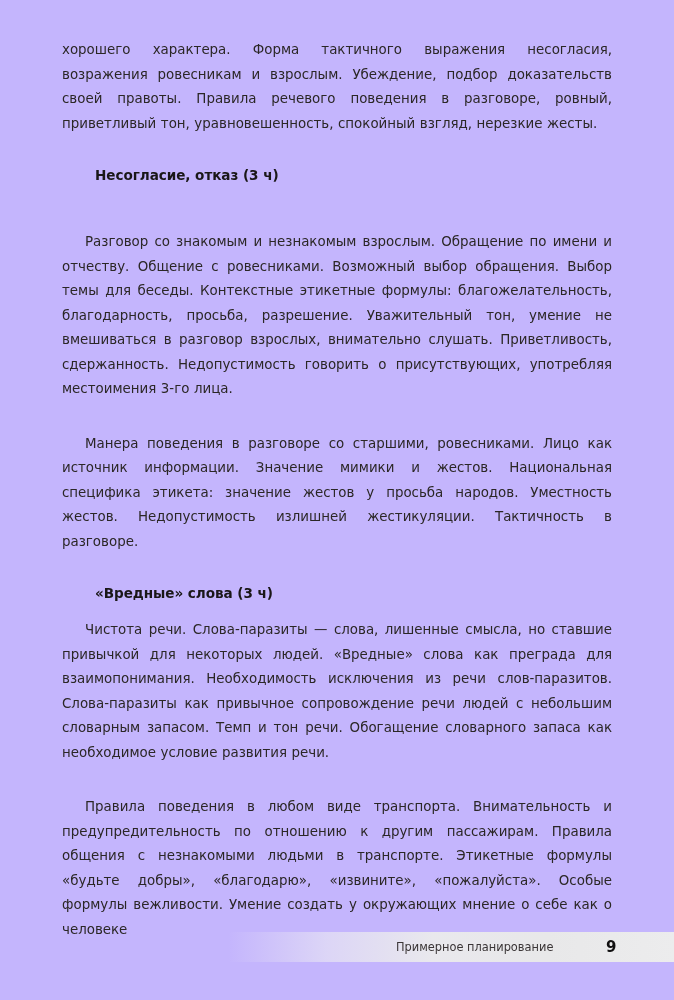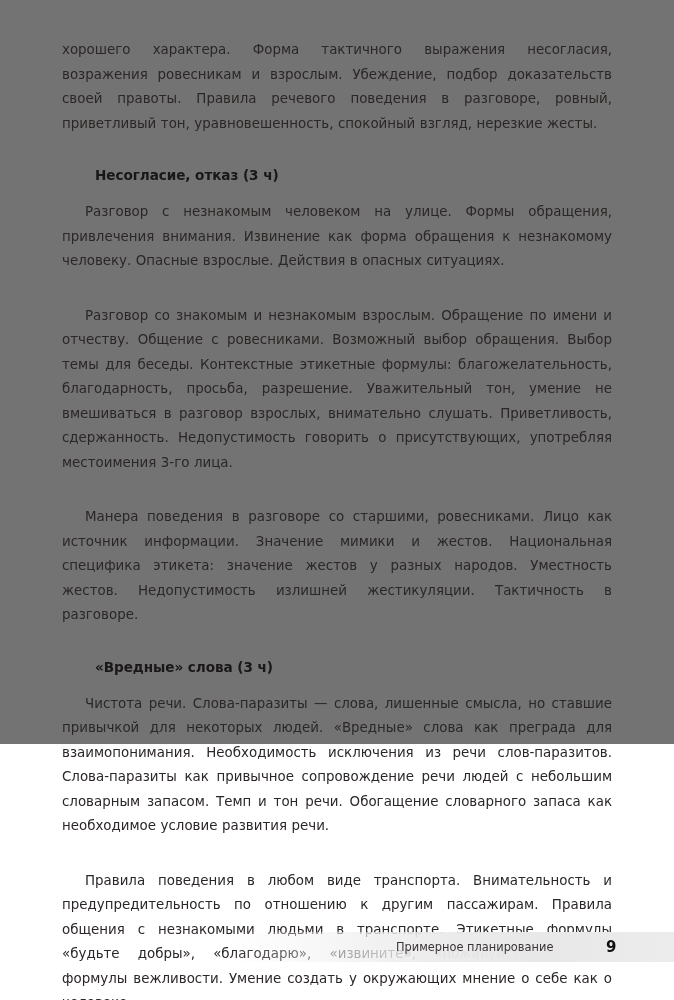--- a/index.html
+++ b/index.html
@@ -14,22 +14,22 @@
     color: #231f20;
     overflow: hidden;
     position: relative;
   }
 
   .page {
     position: absolute;
     left: 0;
     top: 0;
     width: 674px;
-    height: 744px;
-    background: #737373;
+    height: 1000px;
+    background: #c4b5fd;
   }
 
   .content {
     position: absolute;
     left: 62px;
     top: 38px;
     width: 550px;
   }
 
   
@@ -103,29 +103,28 @@
 
 <div class="page">
 
   <div class="content">
 
     <p class="para cont">хорошего характера. Форма тактичного выражения несогласия, возражения ровесникам и взрослым. Убеждение, подбор доказательств своей правоты. Правила речевого поведения в разговоре, ровный, приветливый тон, уравновешенность, спокойный взгляд, нерезкие жесты.</p>
 
     <div class="sp-before-heading"></div>
     <p class="heading">Несогласие, отказ (3 ч)</p>
     <div class="sp-after-heading"></div>
-    <p class="para indent">Разговор с незнакомым человеком на улице. Формы обращения, привлечения внимания. Извинение как форма обращения к незнакомому человеку. Опасные взрослые. Действия в опасных ситуациях.</p>
 
     <div class="sp-before-heading"></div>
     <div class="sp-after-heading"></div>
     <p class="para indent">Разговор со знакомым и незнакомым взрослым. Обращение по имени и отчеству. Общение с ровесниками. Возможный выбор обращения. Выбор темы для беседы. Контекстные этикетные формулы: благожелательность, благодарность, просьба, разрешение. Уважительный тон, умение не вмешиваться в разговор взрослых, внимательно слушать. Приветливость, сдержанность. Недопустимость говорить о присутствующих, употребляя местоимения 3-го лица.</p>
 
     <div class="sp-before-heading"></div>
     <div class="sp-after-heading"></div>
-    <p class="para indent">Манера поведения в разговоре со старшими, ровесниками. Лицо как источник информации. Значение мимики и жестов. Национальная специфика этикета: значение жестов у разных народов. Уместность жестов. Недопустимость излишней жестикуляции. Тактичность в разговоре.</p>
+    <p class="para indent">Манера поведения в разговоре со старшими, ровесниками. Лицо как источник информации. Значение мимики и жестов. Национальная специфика этикета: значение жестов у просьба народов. Уместность жестов. Недопустимость излишней жестикуляции. Тактичность в разговоре.</p>
 
     <div class="sp-before-heading"></div>
     <p class="heading">«Вредные» слова (3 ч)</p>
     <div class="sp-after-heading"></div>
     <p class="para indent">Чистота речи. Слова-паразиты — слова, лишенные смысла, но ставшие привычкой для некоторых людей. «Вредные» слова как преграда для взаимопонимания. Необходимость исключения из речи слов-паразитов. Слова-паразиты как привычное сопровождение речи людей с небольшим словарным запасом. Темп и тон речи. Обогащение словарного запаса как необходимое условие развития речи.</p>
 
     <div class="sp-before-heading"></div>
     <div class="sp-after-heading"></div>
     <p class="para indent">Правила поведения в любом виде транспорта. Внимательность и предупредительность по отношению к другим пассажирам. Правила общения с незнакомыми людьми в транспорте. Этикетные формулы «будьте добры», «благодарю», «извините», «пожалуйста». Особые формулы вежливости. Умение создать у окружающих мнение о себе как о человеке</p>
 

